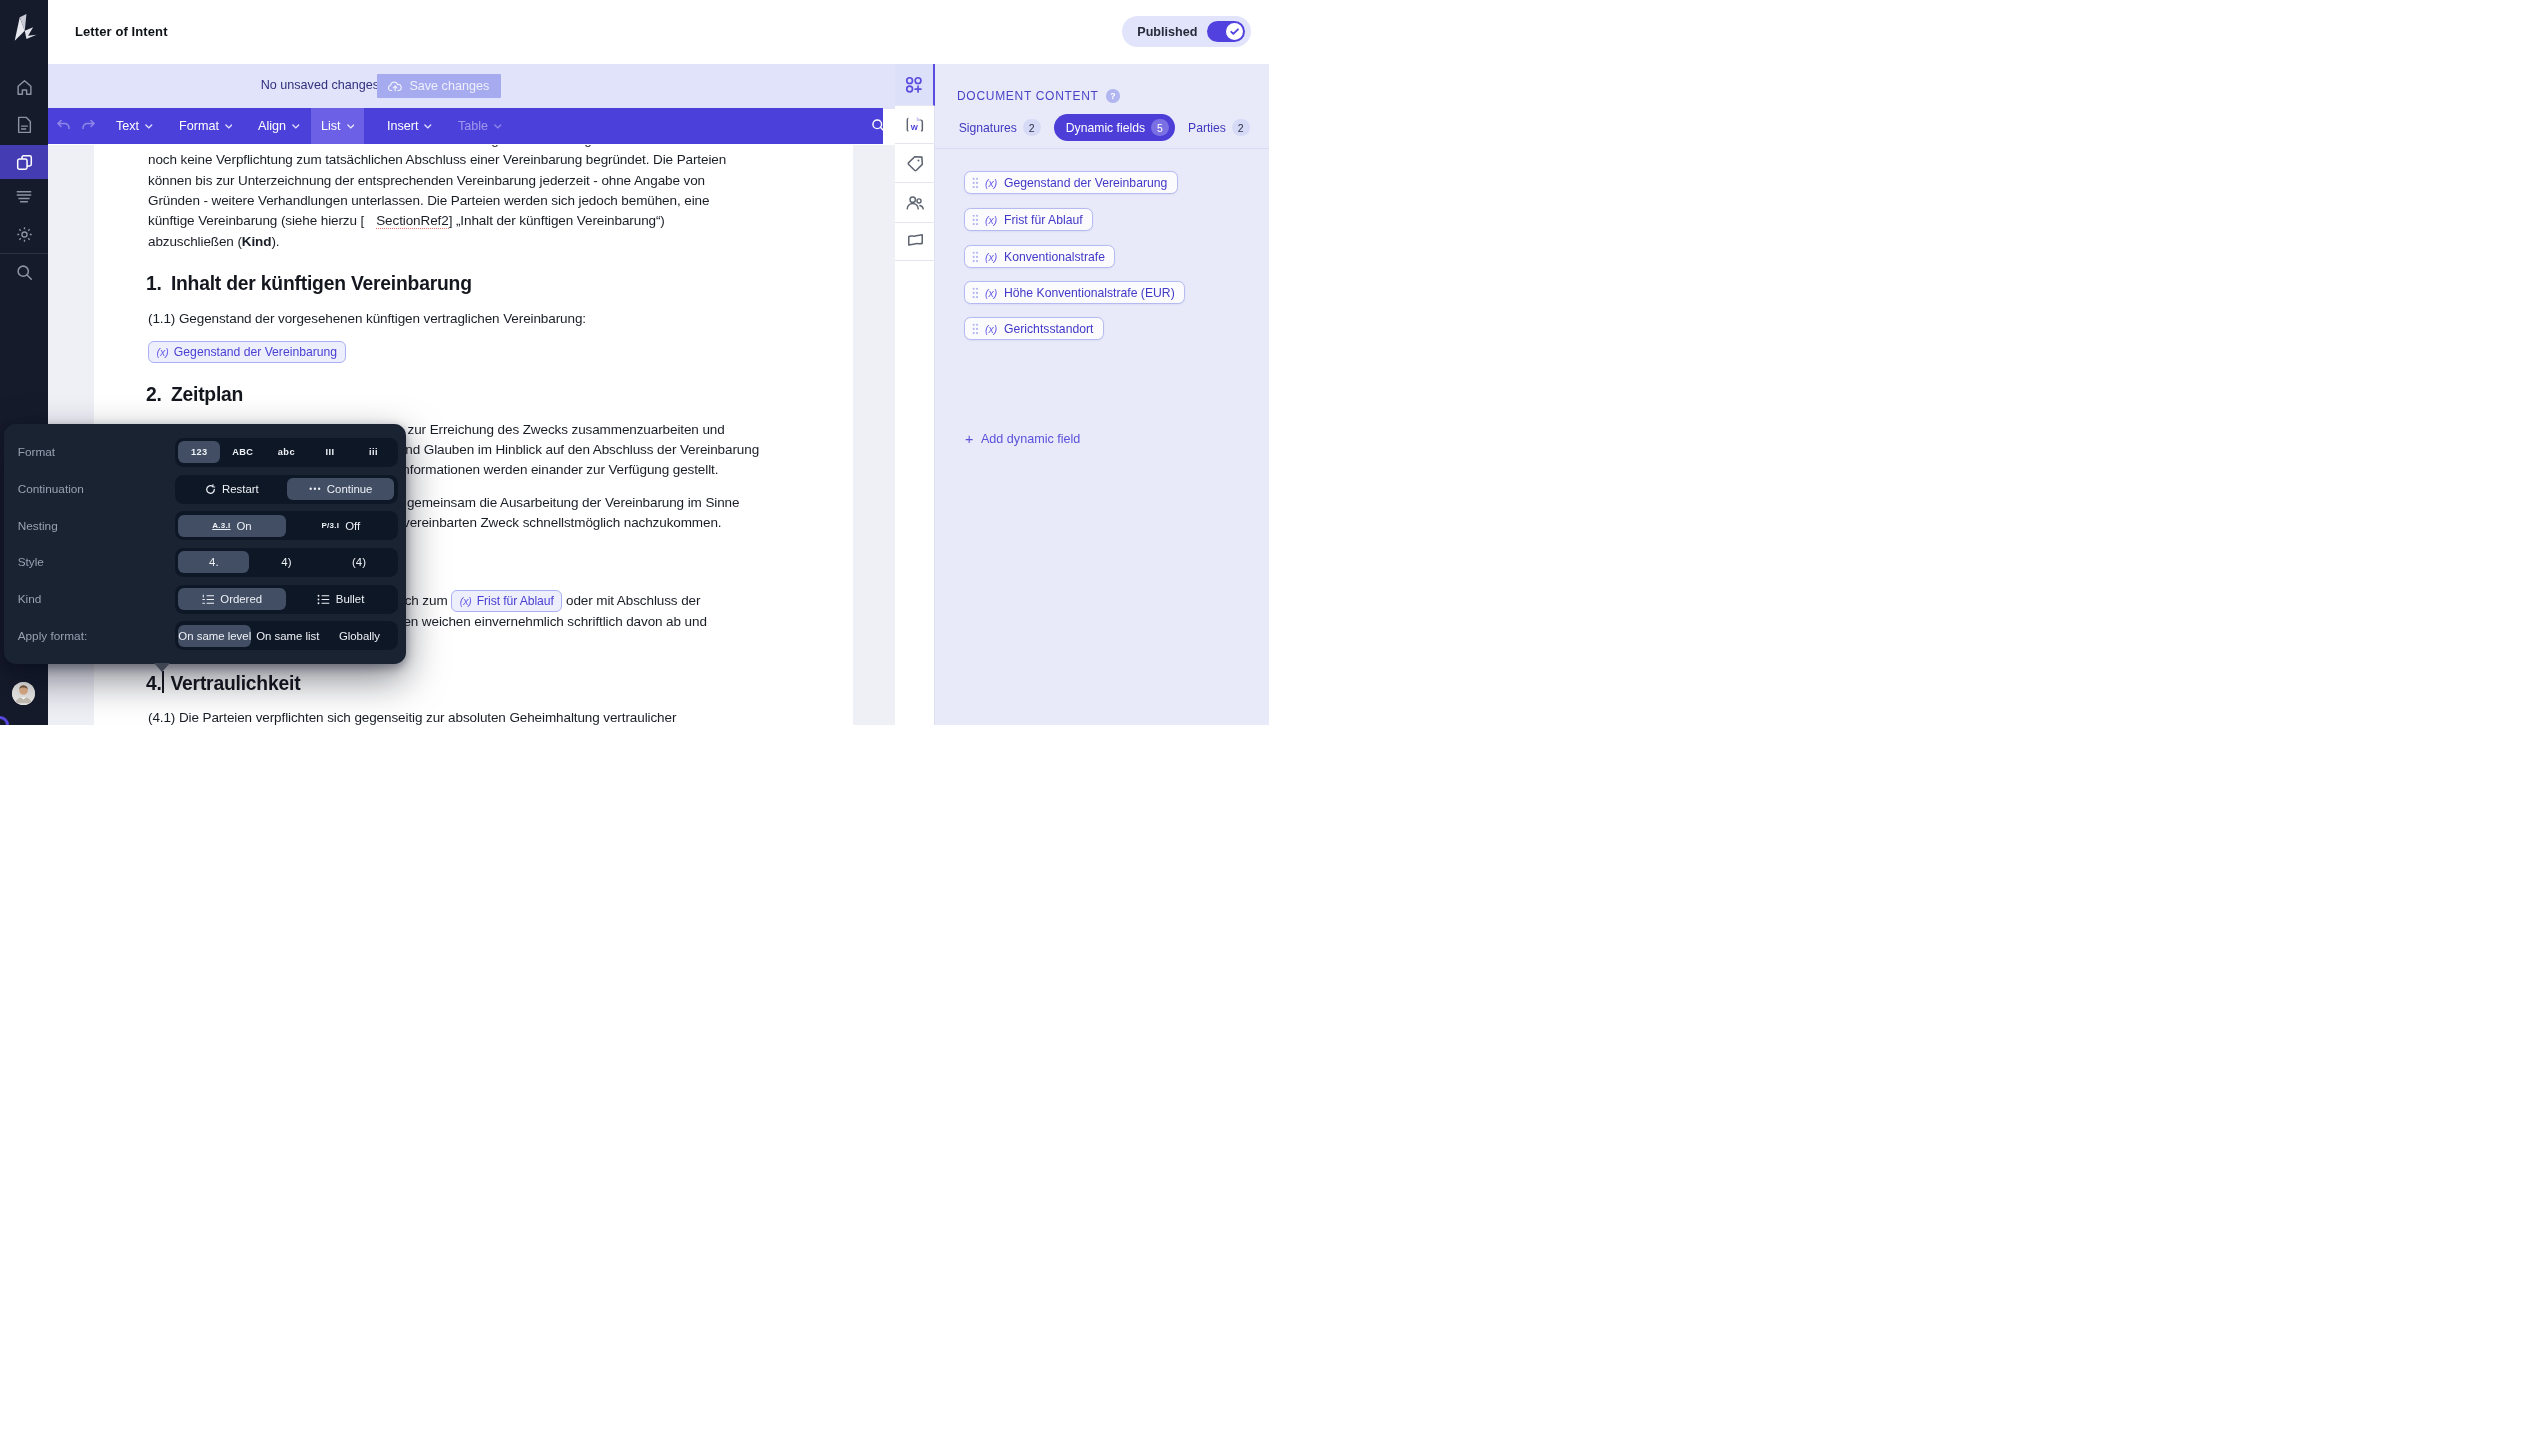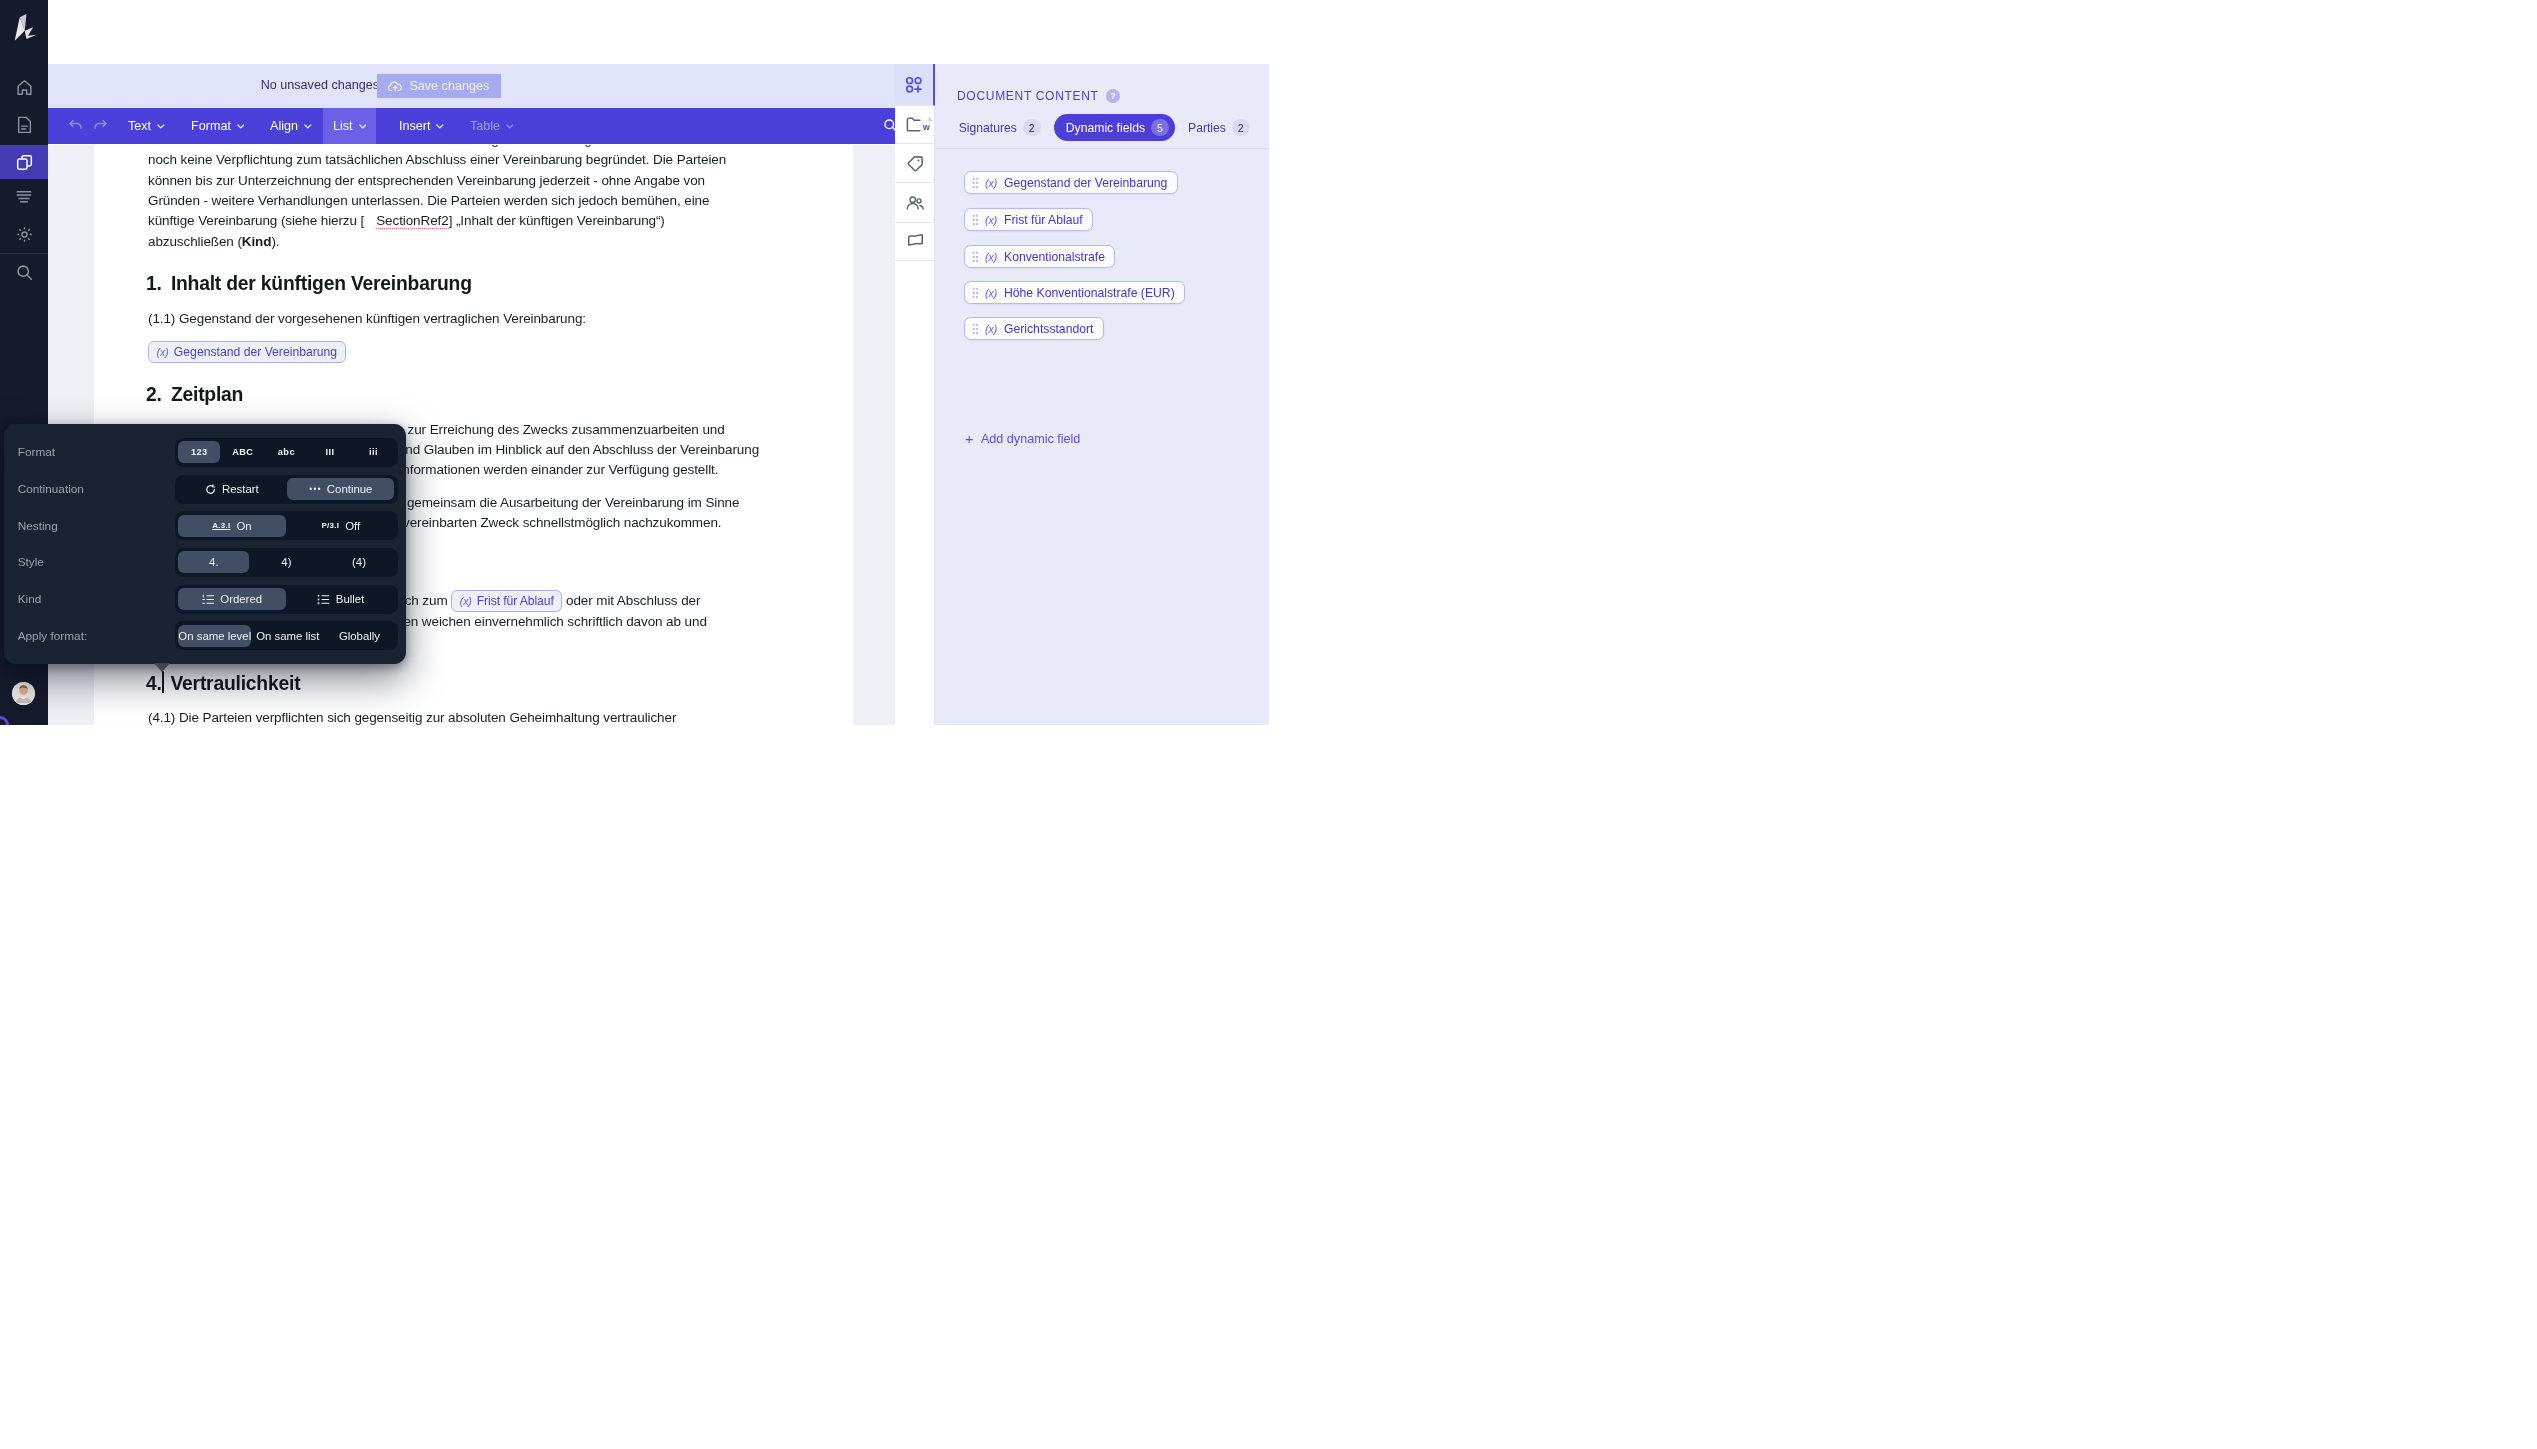--- a/index.html
+++ b/index.html
@@ -25,21 +25,21 @@
   .published-label { font-size:12.6px; font-weight:600; color:#252b38; }
   .toggle { position:relative; width:38px; height:21px; border-radius:11px; background:#5142df; }
   .toggle-knob { position:absolute; right:2.1px; top:2.1px; width:17px; height:17px; border-radius:50%; background:#fff; display:flex; align-items:center; justify-content:center; }
 
   
   .savebar { position:absolute; left:48px; top:64px; width:847px; height:45px; background:#e0e3f9; z-index:18; }
   .save-status { position:absolute; right:516px; top:14.3px; font-size:12.6px; color:#32307c; }
   .save-btn { position:absolute; right:394px; top:10px; height:23.5px; border-radius:1px; background:#a6aaee; color:#eef0fd; font-size:12.6px; display:flex; align-items:center; gap:6.7px; padding:0 11.8px; cursor:default; border:none; }
 
   
-  .toolbar { position:absolute; left:48px; top:108px; width:847px; height:36px; background:#4c40da; z-index:18; display:flex; align-items:center; }
+  .toolbar { position:absolute; left:36px; top:108px; width:847px; height:36px; background:#4c40da; z-index:18; display:flex; align-items:center; }
   .tb-undo { position:absolute; left:20px; opacity:.38; }
   .tb-redo { position:absolute; left:45px; opacity:.38; }
   .tb-menu { position:absolute; top:0; height:36px; display:flex; align-items:center; gap:5.9px; color:#fff; font-size:12.6px; padding:0 10px; cursor:pointer; }
   .tb-menu svg { opacity:.85; }
   .m-text   { left:70px; }
   .m-format { left:133px; }
   .m-align  { left:212px; }
   .m-list   { left:275px; background:#6c61e6; }
   .m-insert { left:341px; }
   .m-table  { left:412px; opacity:.45; cursor:default; }
@@ -135,20 +135,33 @@
     <div class="dline" style="top:445px"><span>(3.1) Dieser Letter of Intent endet automatisch zum </span><span class="doc-chip">
           <span class="fx">(x)</span>
           <span>Frist für Ablauf</span>
         </span><span> oder mit Abschluss der</span></div>
     <div class="dline" style="top:467px"><span>der Vereinbarung, es sei denn, beide Parteien weichen einvernehmlich schriftlich davon ab und</span></div>
 
     <div class="dhead" style="top:526px"><span>4.</span><span class="caret"></span><span style="margin-left:5px">Vertraulichkeit</span></div>
     <div class="dline" style="top:563px"><span>(4.1) Die Parteien verpflichten sich gegenseitig zur absoluten Geheimhaltung vertraulicher</span></div>
   </div>
 
+  <div class="topbar">
+    <div class="doc-title">Letter of Intent</div>
+    <div class="published-pill">
+      <span class="published-label">Published</span>
+      <span class="toggle">
+        <span class="toggle-knob">
+            <svg width="9.2" height="7.6" viewBox="0 0 11 9" fill="none">
+              <path d="M1.5 4.5L4 7L9.5 1.5" stroke="#5142df" stroke-width="2.2" stroke-linecap="round" stroke-linejoin="round"></path>
+            </svg>
+          </span>
+      </span>
+    </div>
+  </div>
 
   <div class="savebar">
     <div class="save-status">No unsaved changes</div>
     <button class="save-btn">
       <svg width="14.3" height="11.8" viewBox="0 0 17 14" fill="none" stroke="#eef0fd" stroke-width="1.4" stroke-linecap="round" stroke-linejoin="round">
           <path d="M4.5 12.5h-1a3 3 0 0 1-.4-5.97 4.2 4.2 0 0 1 8.2-1.1A3.4 3.4 0 0 1 13 12.5h-1.5"></path>
           <path d="M8.5 12.8V7.3M6.3 9.3l2.2-2.2 2.2 2.2"></path>
         </svg>
       <span>Save changes</span>
     </button>

